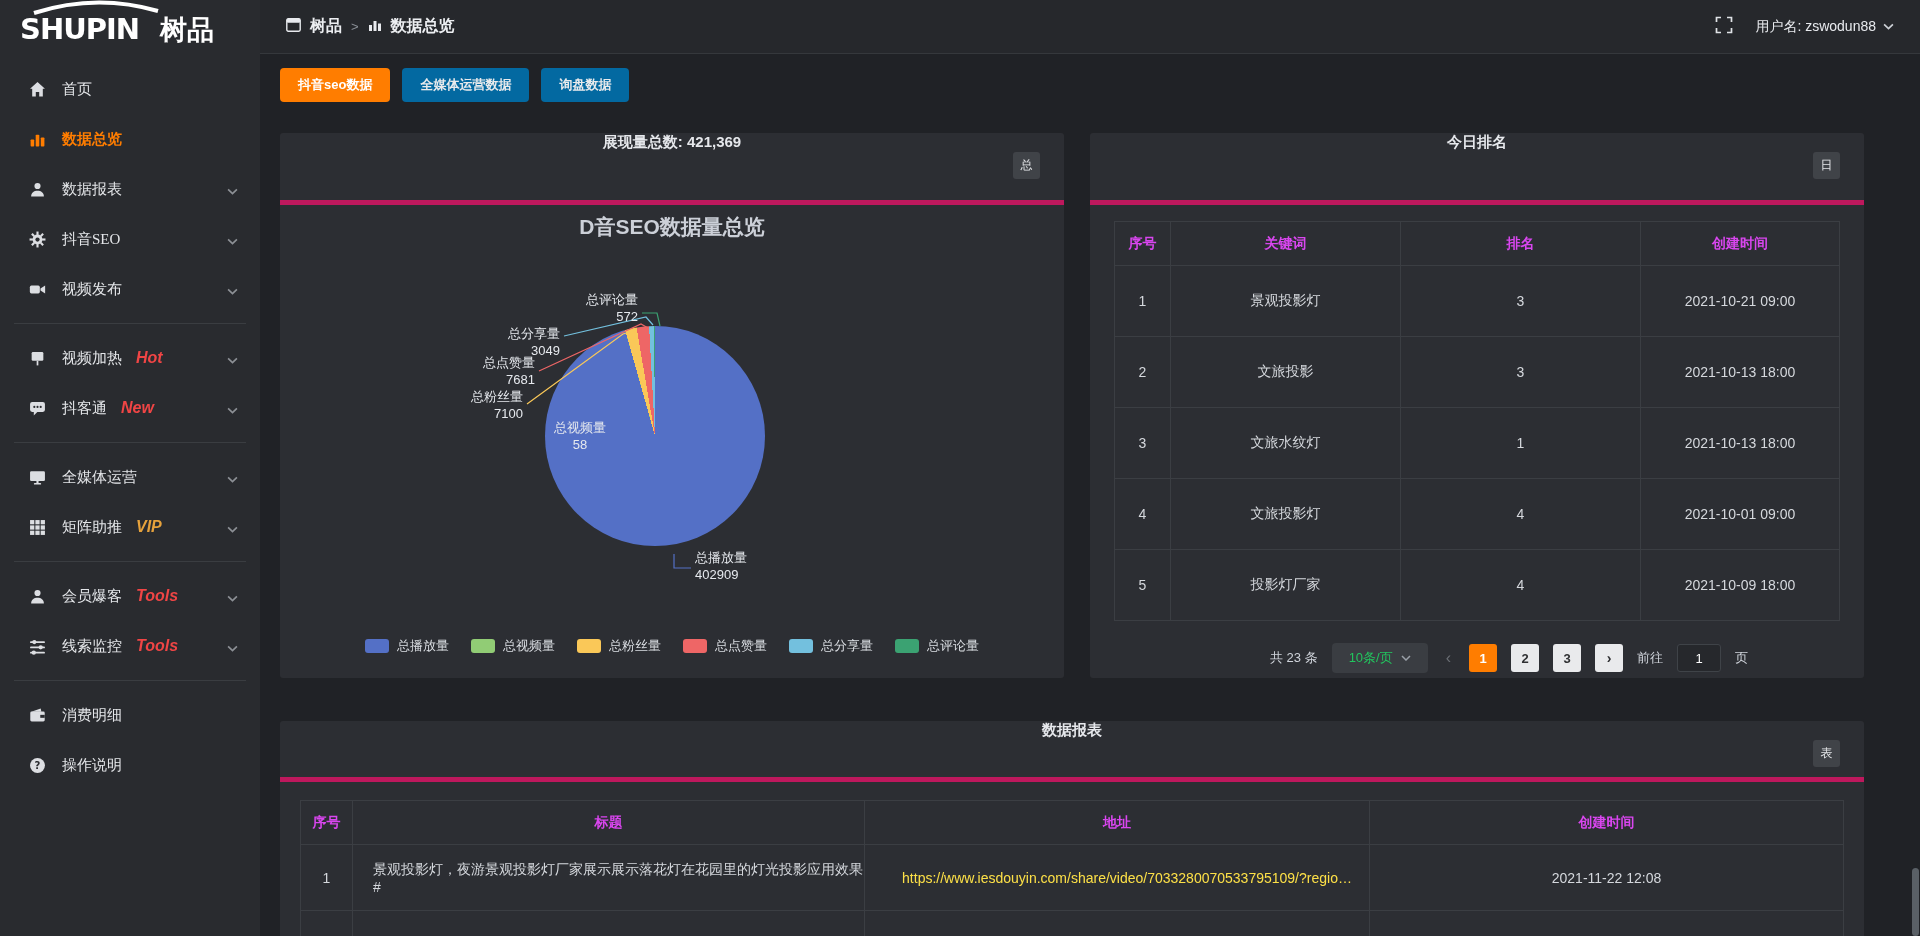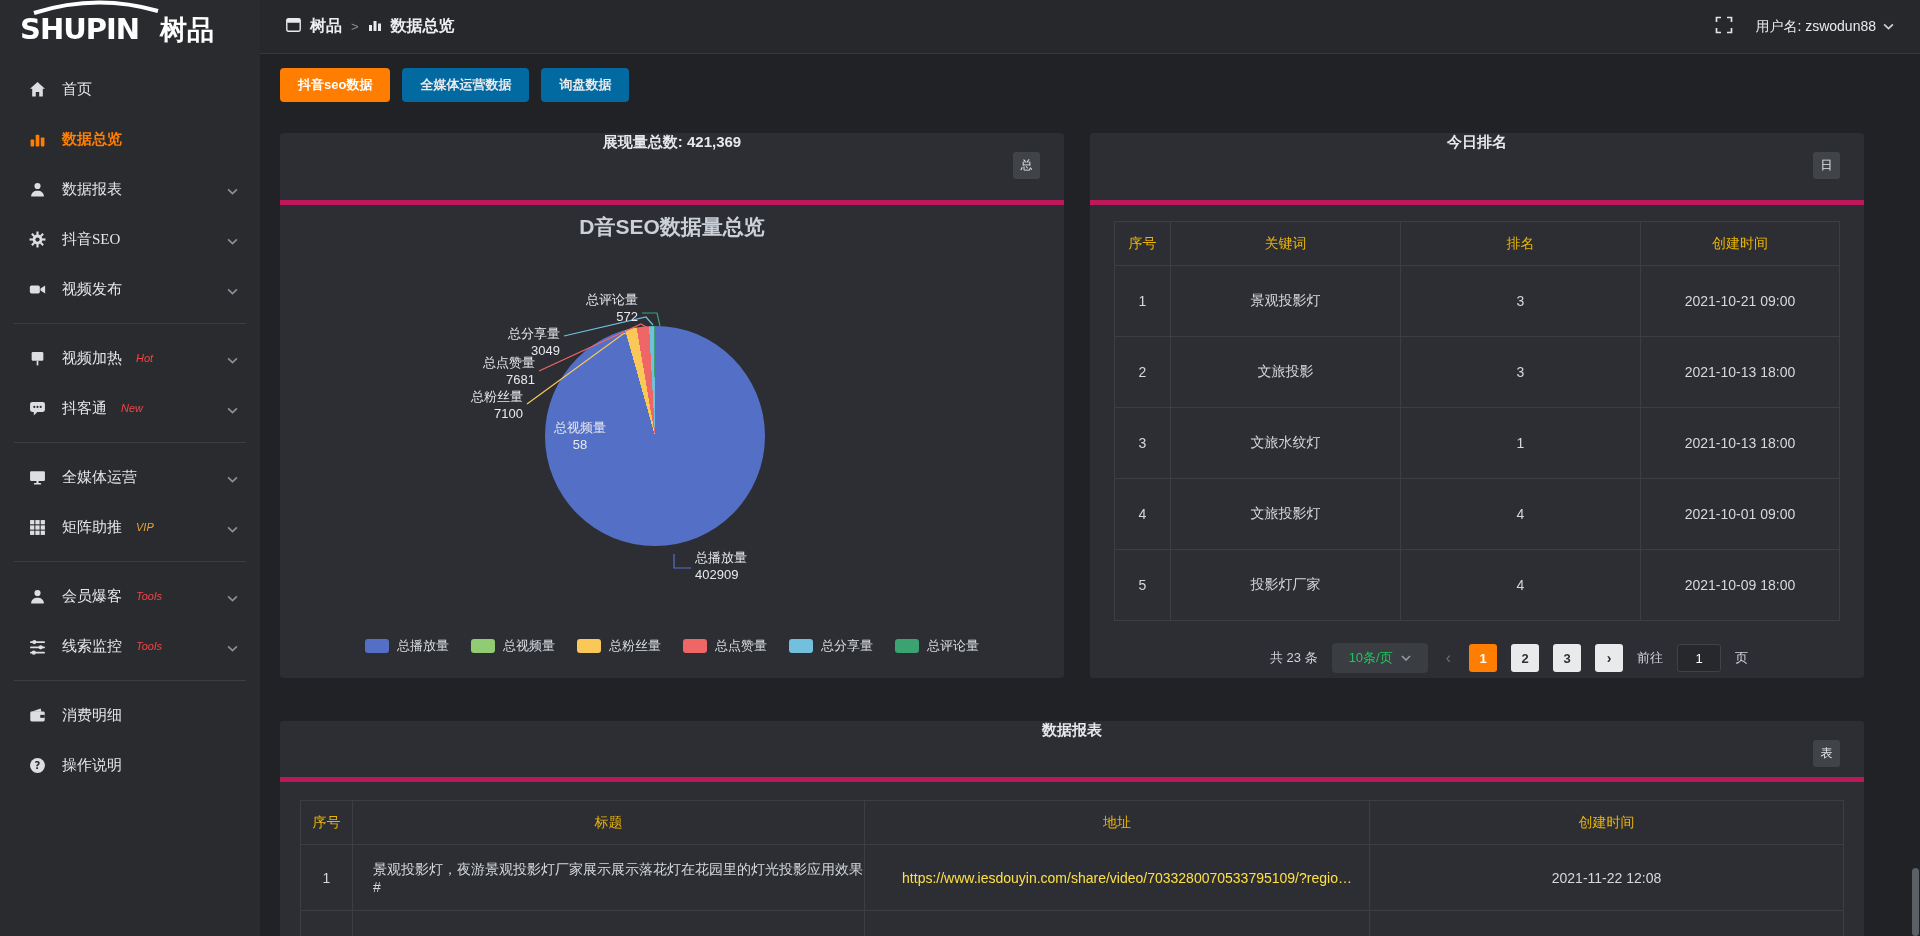--- a/index.html
+++ b/index.html
@@ -8,21 +8,21 @@
   body { position:relative; color:#d8dbe0; }
 
   
   .sidebar { position:absolute; left:0; top:0; width:260px; height:936px; background:#292b2f; z-index:5; }
   .logo { height:54px; display:flex; padding-left:18px; }
   .nav { padding-top:10px; }
   .nav-item { height:50px; display:flex; align-items:center; padding:0 22px 0 28px; cursor:pointer; font-size:15px; color:#e4e6e9; }
   .nav-item .ico { width:19px; height:19px; display:flex; align-items:center; justify-content:center; flex:0 0 19px; }
   .nav-item .lbl { margin-left:15px;font-family:Liberation Serif, serif; }
   .nav-item.active .lbl { color:#ff7d00; font-weight:bold; }
-  .nav-badge { font-style:italic; font-weight:normal; font-size:11px; margin-left:14px; color:#f04545; }
+  .nav-badge { font-style:italic; font-weight:bold; font-size:16px; margin-left:14px; color:#f04545; }
   .nav-badge.vip { color:#e6a23c; }
   .nav-chev { margin-left:auto; opacity:.75; }
   .side-div { height:1px; background:#3a3d41; margin:9px 14px; }
 
   
   .topbar { position:absolute; left:260px; right:0; top:0; height:54px; background:#26282c;
     border-bottom:1px solid #35383c; display:flex; align-items:center; padding:0 26px; }
   .crumb { display:flex; align-items:center; gap:9px; font-size:16px; font-weight:bold; color:#eceef1; }
   .crumb-sep { color:#8a8f96; font-size:13px; font-weight:normal; }
   .top-right { margin-left:auto; display:flex; align-items:center; gap:22px; }
@@ -52,21 +52,21 @@
   .pie-label { position:absolute; font-size:13px; line-height:17px; color:#e6e9ee; z-index:3; }
   .legend { position:absolute; left:0; right:0; top:432px; display:flex; justify-content:center; gap:22px; }
   .legend-item { display:flex; align-items:center; gap:8px; font-size:13px; color:#dcdfe4; cursor:pointer; }
   .legend-swatch { width:24px; height:14px; border-radius:3px; }
 
   
   .rank-panel { flex:1; height:545px; }
   .rank-body { padding:16px 24px 0; }
   table { border-collapse:collapse; width:100%; table-layout:fixed; }
   th,td { border:1px solid #3b3e43; font-weight:normal; color:#d5d8dd; font-size:14px; text-align:center; vertical-align:middle; }
-  th { color:#eab308; font-weight:normal; }
+  th { color:#d946ef; font-weight:bold; }
   .rank-table th { height:44px; }
   .rank-table td { height:71px; }
   .pager { margin-top:22px; display:flex; align-items:center; justify-content:flex-end; padding-right:92px; gap:14px; font-size:13px; color:#cfd3da; }
   .pg-select { width:96px; height:30px; background:#3a3d42; border-radius:4px; display:flex; align-items:center;
     justify-content:center; gap:8px; color:#22c55e; cursor:pointer; }
   .pg-btn { min-width:28px; height:28px; border-radius:3px; background:#e9eaec; color:#303133; font-size:13px; font-weight:bold;
     display:flex; align-items:center; justify-content:center; cursor:pointer; }
   .pg-btn.on { background:#ff7d00; color:#fff; }
   .pg-prev { color:#6a6e74; font-size:16px; cursor:default; padding:0 4px; }
   .pg-next { font-size:14px; }

